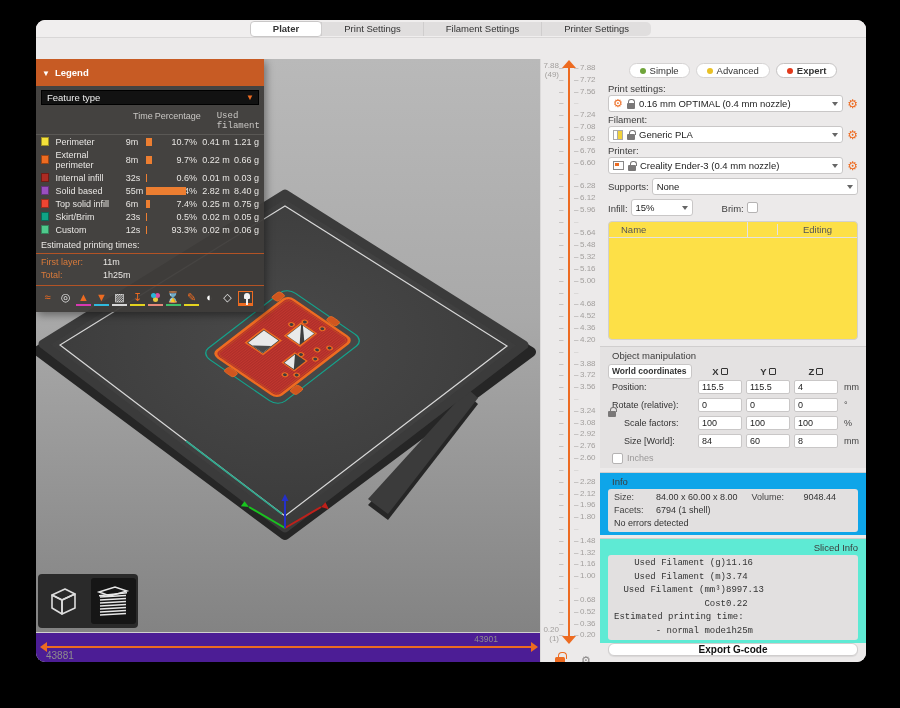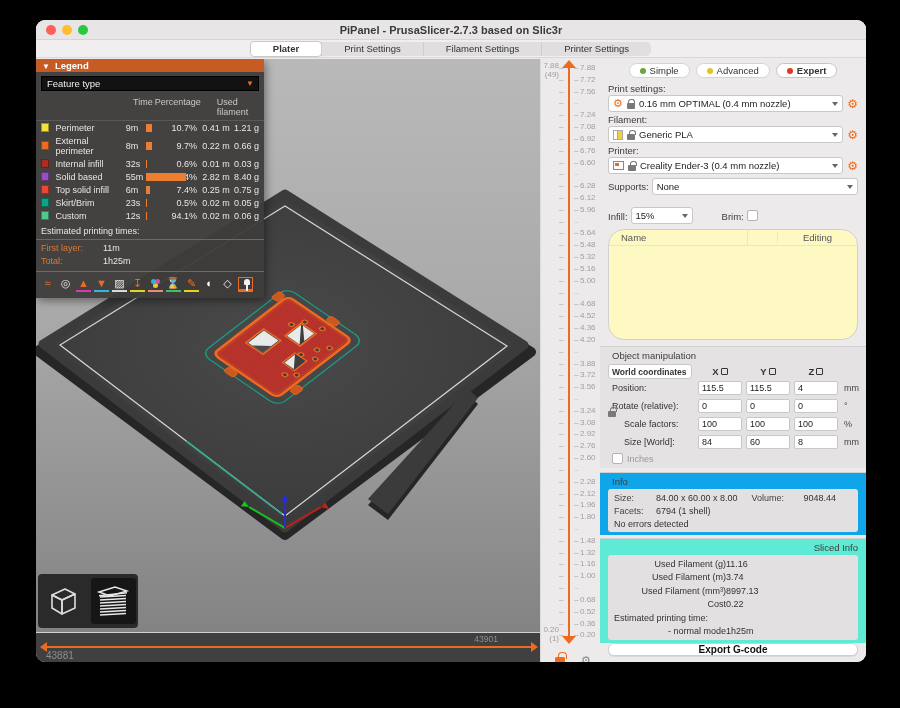--- a/index.html
+++ b/index.html
@@ -18,29 +18,29 @@
 
   #content { position:absolute; top:39px; left:0; right:0; bottom:0; display:flex; }
 
   
   #viewport-col { width:504px; display:flex; flex-direction:column; }
   #viewport { position:relative; height:574px; background:linear-gradient(#b9b9b9, #a9a9a9 45%, #838383); overflow:hidden; }
   #bed-svg { position:absolute; left:0; top:0; }
 
   
   #legend { position:absolute; left:0; top:0; width:228px; background:rgba(62,60,58,.95); color:#e8e6e3; font-size:9px; box-shadow:2px 3px 8px rgba(0,0,0,.4); }
-  #legend-header { background:#C75B24; color:#fff; font-weight:bold; font-size:9.5px; padding:1px 6px; }
+  #legend-header { background:#C75B24; color:#fff; font-weight:bold; font-size:9.5px; padding:8px 6px; }
   #legend-header .tri { font-size:8px; margin-right:5px; }
   #feature-select { display:flex; align-items:center; background:#121212; margin:4px 5px; height:15px; border:1px solid #000; }
   #feature-select span.val { flex:1; padding-left:5px; font-size:9.5px; color:#eee; }
   #feature-select .dd { color:#ED6B21; font-size:8px; padding-right:4px; }
   .leg-head { display:flex; color:#c9c7c4; padding:2px 5px 3px 5px; border-bottom:1px solid #5a5855; }
   .leg-head .h-time { margin-left:92px; width:22px; }
   .leg-head .h-pct { width:58px; margin-left:2px;}
-  .leg-head .h-used { margin-left:16px; }
+  .leg-head .h-used { margin-left:16px;font-family:Liberation Mono, monospace; }
   .leg-row { display:flex; align-items:center; padding:1.5px 5px; }
   .leg-row .sw { width:9px; height:9px; margin-right:6px; border:1px solid rgba(0,0,0,.35); }
   .leg-row .lab { width:77px; }
   .leg-row .tim { width:22px; }
   .leg-row .barbox { width:26px; height:8px; position:relative; }
   .leg-row .bar { position:absolute; left:0; top:0; height:8px; background:#ED7E31; }
   .leg-row .pct { width:30px; text-align:right; }
   .leg-row .len { width:36px; text-align:right; }
   .leg-row .wt { width:32px; text-align:right; }
   #est-title { padding:4px 5px 3px 5px; border-bottom:1px solid #B35325; color:#e8e6e3; }
@@ -53,21 +53,21 @@
   .licon.cmy::before { content:""; width:5px; height:5px; border-radius:50%; background:#29B6D8; box-shadow:4px 0 0 #D84FA0, 2px 4px 0 #E8C83C; margin-left:-5px; margin-top:-4px; }
   .licon.pin::before { content:""; position:absolute; top:1px; left:4.5px; width:6px; height:6px; border-radius:3px 3px 1px 1px; background:#f2f2f2; }
   .licon.pin::after { content:""; position:absolute; top:7px; left:6.5px; width:2px; height:6px; background:#f2f2f2; }
 
   
   #view-toggle { position:absolute; left:2px; bottom:4px; width:100px; height:54px; background:#2A2A2A; border-radius:4px; display:flex; align-items:center; justify-content:space-around; }
   #view-toggle .vbtn { width:45px; height:46px; display:flex; align-items:center; justify-content:center; border-radius:3px; }
   #view-toggle .vbtn.active { background:#161616; }
 
   
-  #hstrip { position:relative; height:30px; background:#404040; border-top:1px solid #d2d0d0; }
+  #hstrip { position:relative; height:30px; background:#4c1d95; border-top:1px solid #d2d0d0; }
   #hline { position:absolute; left:10px; right:8px; top:13px; height:2px; background:#ED6B21; }
   .harrow { position:absolute; top:9px; width:0; height:0; border-top:5px solid transparent; border-bottom:5px solid transparent; }
   .harrow.left { left:4px; border-right:7px solid #ED6B21; }
   .harrow.right { right:2px; border-left:7px solid #ED6B21; }
   #hmax { position:absolute; right:42px; top:1px; font-size:8.5px; color:#8f8d8d; }
   #hmin { position:absolute; left:10px; top:17px; font-size:10px; color:#8f8d8d; }
 
   
   #vslider { position:relative; width:60px; background:#ECEAEA; border-left:1px solid #dcdada; font-size:8px; color:#a29f9d; }
   #vline { position:absolute; left:27px; top:8px; width:2px; height:570px; background:#ED6B21; }
@@ -98,26 +98,26 @@
   .lock-ic { position:relative; display:inline-block; width:8px; height:6px; background:#7a7878; border-radius:1px; margin-top:4px; }
   .lock-ic::before { content:""; position:absolute; left:1.5px; top:-4px; width:5px; height:4px; border:1.3px solid #7a7878; border-bottom:none; border-radius:3px 3px 0 0; }
   .sw-print { color:#ED6B21; font-size:11px; line-height:1; }
   .sw-fil { display:inline-flex; }
   .sw-fil i { width:5px; height:10px; background:#fff; border:1px solid #aaa; }
   .sw-fil i+i { background:#F2D23C; border-left:none; }
   .sw-prn { width:11px; height:9px; border:1px solid #888; background:#fdfdfd; position:relative; }
   .sw-prn::after { content:""; position:absolute; left:1px; top:1px; width:4px; height:3px; background:#ED6B21; }
   #supports-row { display:flex; align-items:center; margin-top:4px; gap:3px; }
   #supports-row .side-label { margin:0; }
-  #infill-row { display:flex; align-items:center; margin-top:12px; gap:3px; }
+  #infill-row { display:flex; align-items:center; margin-top:4px; gap:3px; }
   #infill-combo { width:62px; flex:none; }
   #brim-label { margin-left:26px; }
   .checkbox { width:11px; height:11px; background:#fff; border:1px solid #b5b3b3; border-radius:2px; }
 
-  #objlist { background:#fef9c3; border:1px solid #d2d0d0; border-radius:16px; margin-top:5px; height:176px; font-size:9.5px; position:relative; }
+  #objlist { background:#fde047; border:1px solid #d2d0d0; border-radius:4px; margin-top:5px; height:176px; font-size:9.5px; position:relative; }
   #objlist-head { display:flex; color:#555; border-bottom:1px solid #e4e2e2; height:16px; align-items:center; }
   #objlist-head .nm { padding-left:12px; flex:1; }
   #objlist-head .ed { width:80px; border-left:1px solid #e4e2e2; text-align:center; }
   #objlist-head .sp { width:30px; border-left:1px solid #e4e2e2; height:100%; }
   .obj-row { display:flex; align-items:center; background:#D8D6D6; border-radius:8px; margin:3px 4px; height:15px; }
   .obj-row .nm { flex:1; padding-left:10px; color:#222; }
   .eye { position:relative; width:11px; height:7px; border:1px solid #555; border-radius:50%; margin-right:52px; }
   .eye::after { content:""; position:absolute; left:3px; top:1.2px; width:3px; height:3px; border-radius:50%; background:#555; }
   .editbox { position:relative; width:9px; height:9px; border:1px solid #999; border-radius:1px; margin-right:28px; background:#fff; }
   .editbox::after { content:""; position:absolute; right:-3px; top:-3px; width:5px; height:5px; border-radius:50%; border:1.2px solid #ED6B21; background:#fff; }
@@ -139,35 +139,29 @@
   #inches-row { display:flex; align-items:center; gap:4px; margin-top:3px; padding-left:4px; color:#9a9898; font-size:9px; }
 
   #info-sec { margin:4px -8px 0 -8px; border-top:1px solid #d0cece; padding:2px 8px 3px 8px; background:#0ea5e9;}
   .sec-title { font-size:9.5px; color:#3c3c3c; padding:1px 0 2px 4px; }
   #info-body { background:#E2E0E0; border-radius:3px; padding:2px 6px; font-size:9px; color:#333; }
   .inf-line { display:flex; height:13px; align-items:center; }
   .inf-line .k { width:42px; color:#444; }
   .inf-line .k2 { width:52px; color:#444; margin-left:14px; }
   #sliced-sec { margin:3px -8px 0 -8px; border-top:1px solid #d0cece; padding:2px 8px 3px 8px; background:#5eead4;text-align:right; }
   #sliced-body { background:#E2E0E0; border-radius:3px; padding:2px 6px; font-size:9px; color:#333; }
-  .sl-line { display:flex; height:13.5px; align-items:center; }
+  .sl-line { display:flex; height:13.5px; align-items:center;font-family:Liberation Mono, monospace; }
   .sl-line .k { width:112px; }
   #export-btn { margin-top:auto; height:19px; background:#fff; border:1px solid #d0cece; border-radius:6px; font-weight:bold; font-size:10px; color:#111; display:flex; align-items:center; justify-content:center; box-shadow:0 1px 1px rgba(0,0,0,.08); }
 </style>
 </head>
 <body>
 
 <div id="window">
 
-  <div id="titlebar">
-    <span class="traffic" style="left:10px; background:#FF5F57;"></span>
-    <span class="traffic" style="left:26px; background:#FEBC2E;"></span>
-    <span class="traffic" style="left:42px; background:#28C840;"></span>
-    <div id="title-text">PiPanel - PrusaSlicer-2.7.3 based on Slic3r</div>
-  </div>
 
   <div id="tabbar">
     <div id="tabgroup">
         <div class="tab active">Plater</div>
         <div class="tab">Print Settings</div>
         <div class="tab">Filament Settings</div>
         <div class="tab">Printer Settings</div>
       </div>
   </div>
 
@@ -319,21 +313,21 @@
                 <span class="len">0.02 m</span>
                 <span class="wt">0.05 g</span>
               </div>
               <div class="leg-row">
                 <span class="sw" style="background: rgb(79, 201, 140);"></span>
                 <span class="lab">Custom</span>
                 <span class="tim">12s</span>
                 <span class="barbox">
                   <span class="bar" style="width: 1.5px;"></span>
                 </span>
-                <span class="pct">94.1%</span>
+                <span class="pct">93.3%</span>
                 <span class="len">0.02 m</span>
                 <span class="wt">0.06 g</span>
               </div>
             </div>
           <div id="est-title">Estimated printing times:</div>
           <div id="est-wrap">
             <div class="est-line">
               <span class="k">First layer:</span>
                 <span>11m</span>
             </div>

